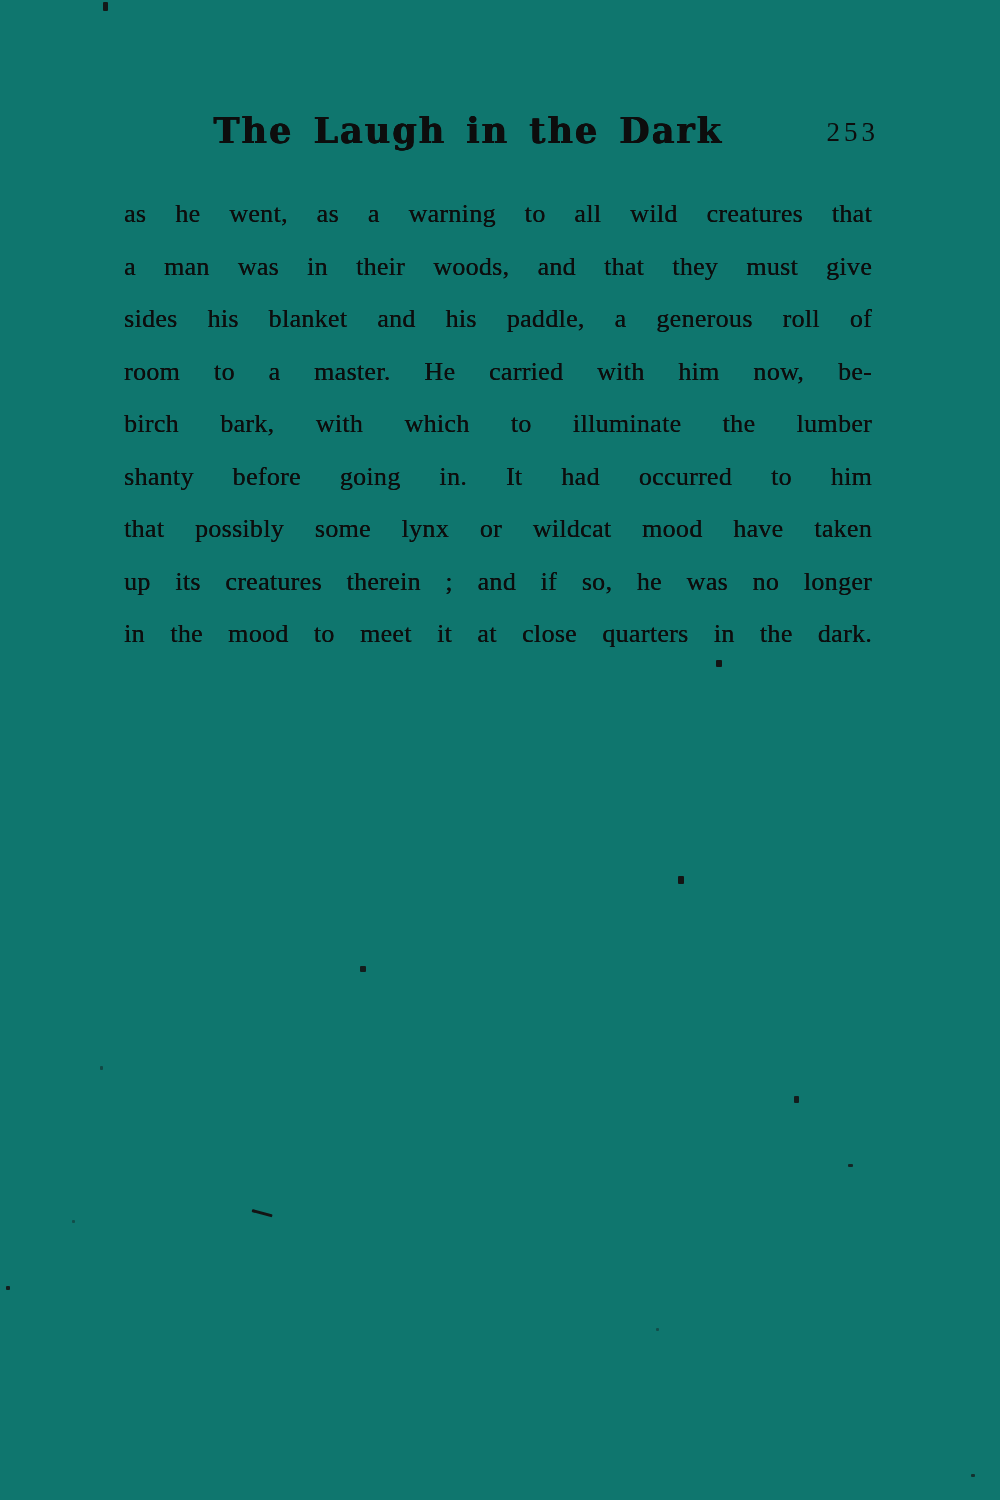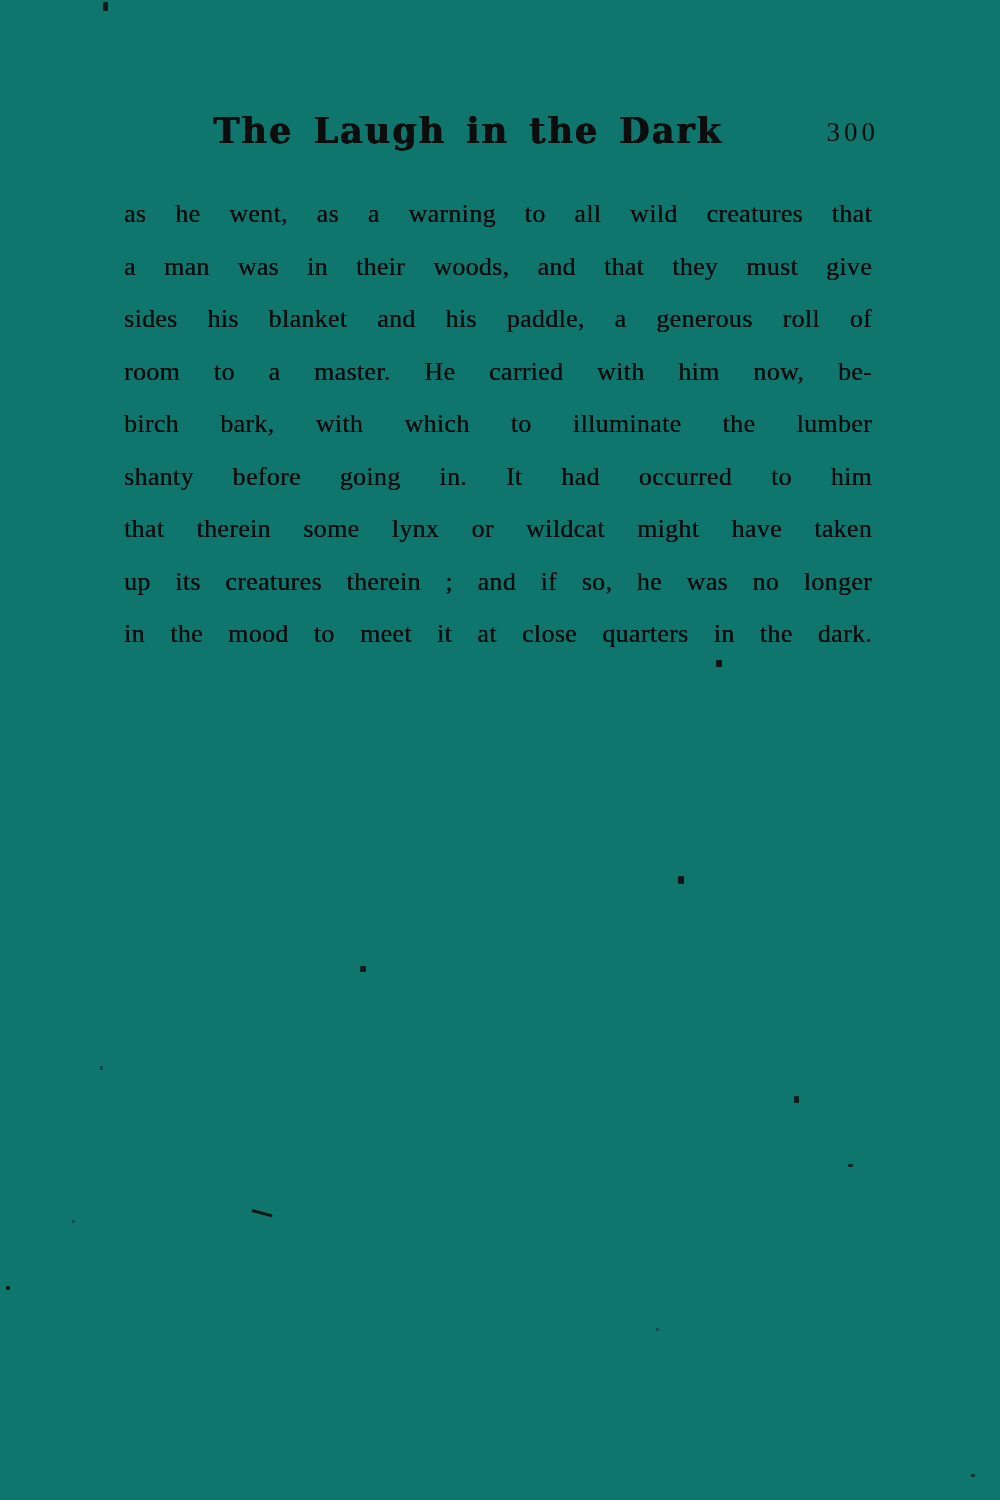--- a/index.html
+++ b/index.html
@@ -75,31 +75,31 @@
     border-radius: 1px;
   }
 </style>
 </head>
 <body>
 
 <div class="page">
 
   <header class="page-header">
     <div class="running-title">The Laugh in the Dark</div>
-    <div class="page-number">300</div>
+    <div class="page-number">253</div>
   </header>
 
   <main class="body-text">
     <p class="text-line">as he went, as a warning to all wild creatures that</p>
     <p class="text-line">a man was in their woods, and that they must give</p>
     <p class="text-line">sides his blanket and his paddle, a generous roll of</p>
     <p class="text-line">room to a master.  He carried with him now, be-</p>
     <p class="text-line">birch bark, with which to illuminate the lumber</p>
     <p class="text-line">shanty before going in.  It had occurred to him</p>
-    <p class="text-line">that therein some lynx or wildcat might have taken</p>
+    <p class="text-line">that possibly some lynx or wildcat mood have taken</p>
     <p class="text-line">up its creatures therein ; and if so, he was no longer</p>
     <p class="text-line">in the mood to meet it at close quarters in the dark.</p>
   </main>
 
   <div class="artifact-layer" id="artifact-layer">
       <div class="speck" style="left: 103px; top: 2px; width: 5px; height: 9px; opacity: 0.95;"></div>
       <div class="speck" style="left: 716px; top: 660px; width: 6px; height: 7px; opacity: 1;"></div>
       <div class="speck" style="left: 678px; top: 876px; width: 6px; height: 8px; opacity: 1;"></div>
       <div class="speck" style="left: 360px; top: 966px; width: 6px; height: 6px; opacity: 0.9;"></div>
       <div class="speck" style="left: 794px; top: 1096px; width: 5px; height: 7px; opacity: 0.9;"></div>

